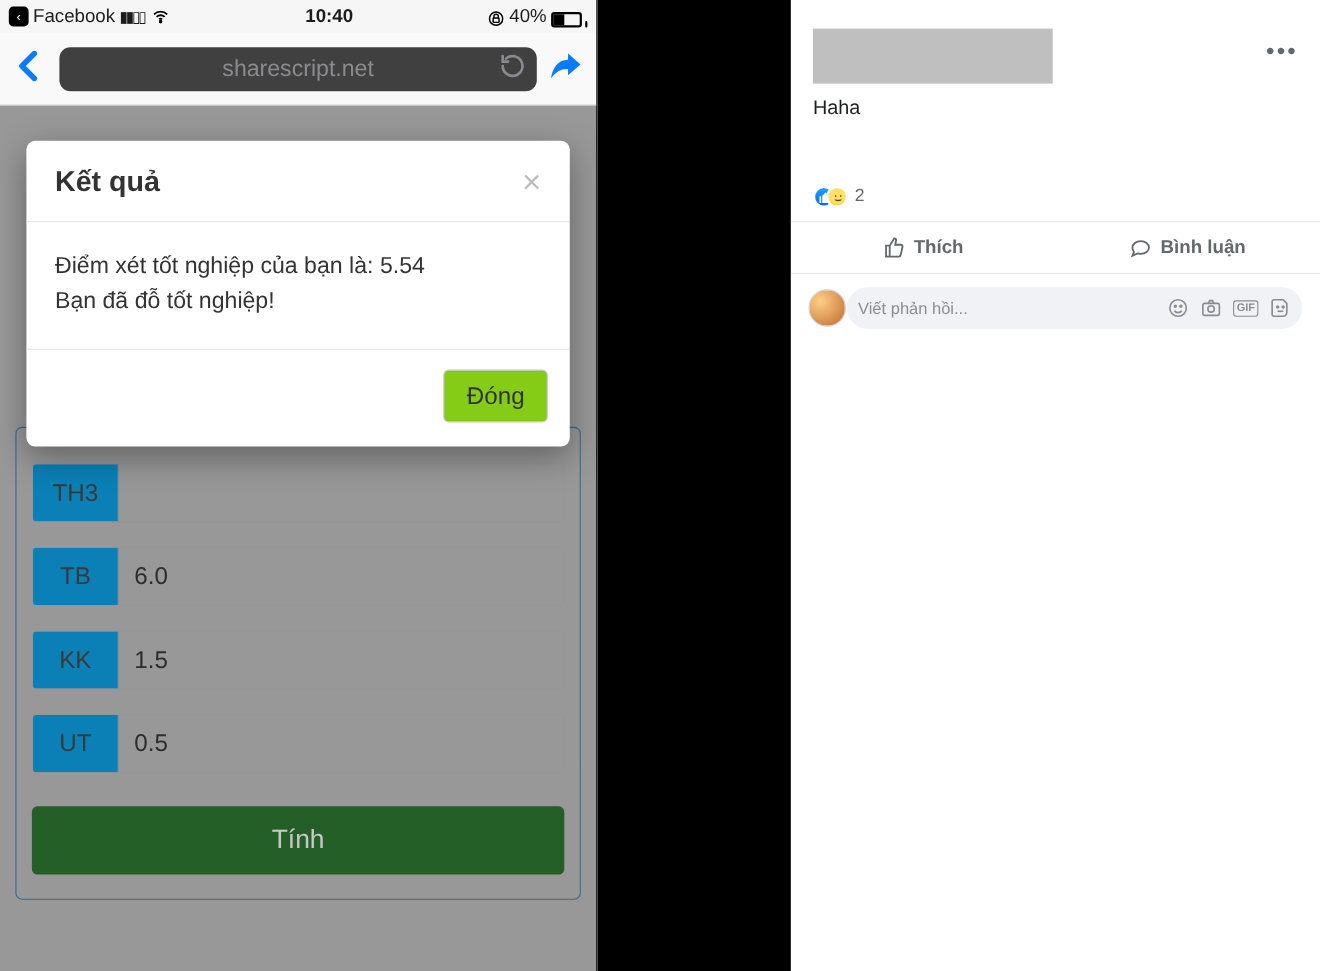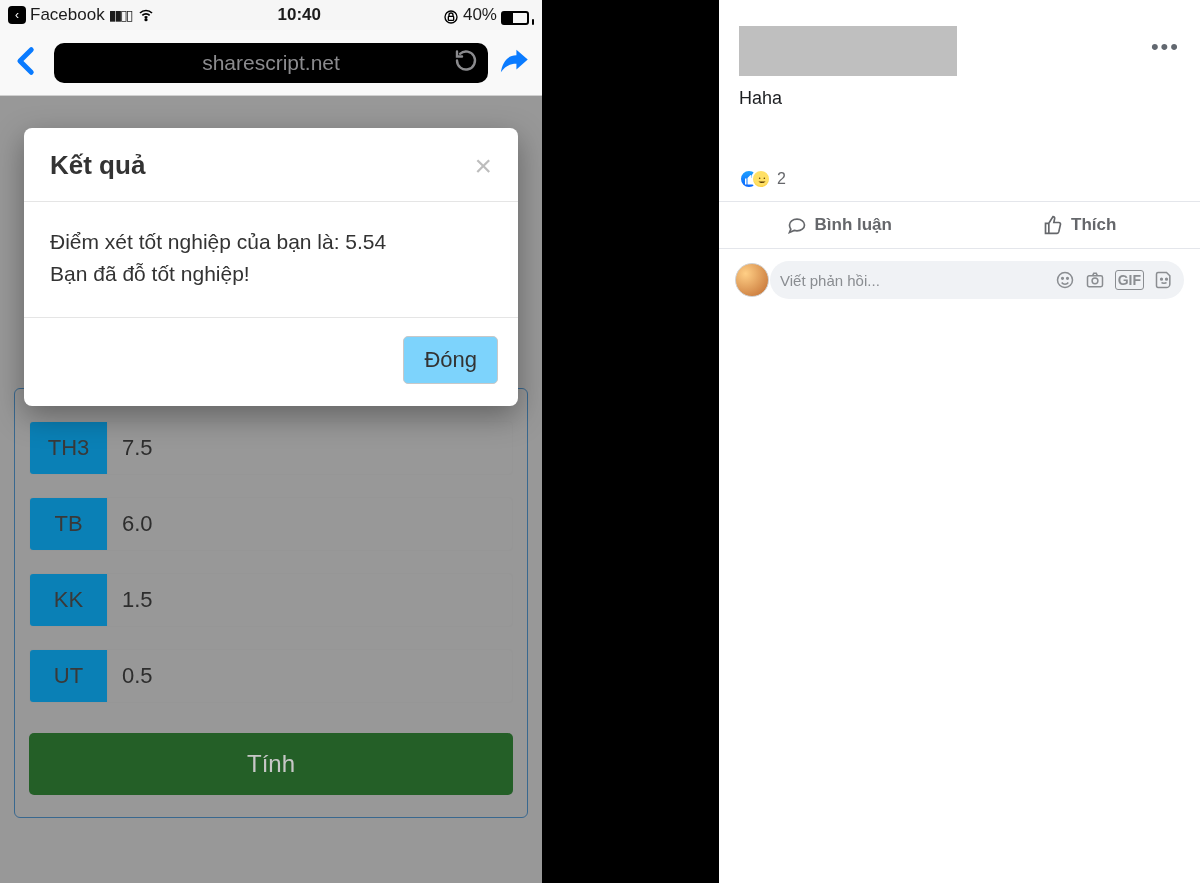--- a/index.html
+++ b/index.html
@@ -13,41 +13,41 @@
   .sb-left { display: flex; align-items: center; gap: 4px; }
   .sb-fb { background: #000; color: #fff; width: 18px; height: 18px; border-radius: 4px; display: flex; align-items: center; justify-content: center; font-size: 12px; }
   .sb-time { margin: 0 auto; font-weight: 600; }
   .sb-right { display: flex; align-items: flex-end; gap: 4px; }
   .sb-batt { width: 28px; height: 14px; border: 2px solid #000; border-radius: 3px; position: relative; }
   .sb-batt::after { content: ""; position: absolute; left: 0; top: 0; width: 40%; height: 100%; background: #000; }
   .sb-batt-tip { width: 2px; height: 6px; background: #000; border-radius: 1px; margin-left: -1px; }
 
   .navbar { background: #f9f9f9; height: 66px; display: flex; align-items: center; padding: 0 10px; gap: 10px; border-bottom: 1px solid #d0d0d0; }
   .nav-back svg, .nav-share svg { width: 34px; height: 34px; }
-  .urlbar { flex: 1; background: #000000; border-radius: 10px; height: 40px; display: flex; align-items: center; justify-content: center; font-size: 21px; color: #8b8b8e; position: relative; text-align: center; }
+  .urlbar { flex: 1; background: #404040; border-radius: 10px; height: 40px; display: flex; align-items: center; justify-content: center; font-size: 21px; color: #8b8b8e; position: relative; text-align: center; }
   .reload { position: absolute; right: 10px; top: 50%; transform: translateY(-50%); }
   .reload svg { width: 24px; height: 24px; }
 
   
   .form-area { position: absolute; left: 0; right: 0; top: 96px; padding: 0 14px 0 14px; filter: none; }
   .form-card { border: 1px solid #4a86b8; border-radius: 6px; padding: 10px 14px 22px; background: transparent; }
   .row { display: flex; align-items: center; margin-top: 22px; border: 1px solid #c0c0c0; border-radius: 4px; overflow: hidden; height: 54px; }
   .row .lab { width: 78px; background: #0ea5e9; display: flex; align-items: center; justify-content: center; font-size: 22px; color: #4a4a4a; border-right: 1px solid #c0c0c0; height:100%; }
   .row .val { flex: 1; padding: 0 14px; font-size: 22px; color: #3a3a3a; display:flex; align-items:center; }
   .calc-btn { margin-top: 30px; background: #2f7a33; color: #fff; border: none; border-radius: 5px; width: 100%; height: 62px; font-size: 24px; }
 
   
   .dim { position: absolute; inset: 0; top: 96px; background: rgba(0,0,0,0.22); }
   .modal { position: absolute; left: 24px; right: 24px; top: 128px; background: #fff; border-radius: 8px; box-shadow: 0 10px 30px rgba(0,0,0,0.35); display: flex; flex-direction: column; }
   .modal-head { padding: 22px 26px 20px; display: flex; align-items: center; border-bottom: 1px solid #e5e5e5; }
   .modal-title { font-size: 26px; font-weight: 600; color: #333; flex: 1; }
   .modal-x { color: #bdbdbd; font-size: 30px; line-height: 1; cursor: pointer; }
   .modal-body { padding: 24px 26px 28px; font-size: 21px; color: #333; line-height: 1.5; border-bottom: 1px solid #e5e5e5; }
   .modal-foot { padding: 18px 20px 22px; display: flex; justify-content: flex-end; }
-  .close-btn { border: 1px solid #c8c8c8; background: #7dd3fc; color: #333; font-size: 22px; padding: 10px 20px; border-radius: 5px; }
+  .close-btn { border: 1px solid #c8c8c8; background: #84cc16; color: #333; font-size: 22px; padding: 10px 20px; border-radius: 5px; }
 
   
   .gap { width: 176px; background: #000; height: 100%; }
 
   
   .fb { width: 481px; background: #fff; height: 100%; position: relative; }
   .fb-top { display: flex; padding: 24px 20px 6px; }
   .redact { width: 218px; height: 50px; background: #bfbfbf; margin-top: 2px; }
   .dots { position: absolute; right: 20px; top: 34px; color: #626870; font-size: 22px; letter-spacing: 2px; }
   .fb-text { padding: 6px 20px 60px; font-size: 18px; color: #1c1e21; }
@@ -117,21 +117,20 @@
         <svg viewBox="0 0 24 24" fill="#0a7bff">
             <path d="M13 4l8 7-8 7v-4c-5 0-8 2-11 6 1-6 4-12 11-12V4z"></path>
           </svg>
       </span>
     </div>
 
     <div class="form-area" style="top:388px;">
       <div class="form-card">
         <div class="row">
           <div class="lab">TH3</div>
-          <div class="val">7.5</div>
         </div>
         <div class="row">
           <div class="lab">TB</div>
           <div class="val">6.0</div>
         </div>
         <div class="row">
           <div class="lab">KK</div>
           <div class="val">1.5</div>
         </div>
         <div class="row">
@@ -182,48 +181,48 @@
               <path d="M6 14c1.5 4 10.5 4 12 0-2 1-10 1-12 0z" fill="#5a3b00"></path>
             </svg>
         </span>
       </span>
       <span class="react-count">2</span>
     </div>
 
     <div class="fb-actions">
       <div class="fb-act">
         <svg viewBox="0 0 24 24" fill="none" stroke="#65676b" stroke-width="2">
-            <path d="M21 12c0 4-4 7-9 7-1.2 0-2.3-.2-3.4-.5L3 21l1.6-4C3.6 15.6 3 13.9 3 12c0-4 4-7 9-7s9 3 9 7z"></path>
-          </svg>
-        <span>Bình luận</span>
+            <path d="M7 22H3V10h4m0 12V10l5-8c1 0 2 1 2 2l-1 5h6c1 0 2 1 2 2l-2 9c-.2.8-1 2-2 2H7z"></path>
+          </svg>
+        <span>Thích</span>
       </div>
       <div class="fb-act">
         <svg viewBox="0 0 24 24" fill="none" stroke="#65676b" stroke-width="2">
-            <path d="M7 22H3V10h4m0 12V10l5-8c1 0 2 1 2 2l-1 5h6c1 0 2 1 2 2l-2 9c-.2.8-1 2-2 2H7z"></path>
-          </svg>
-        <span>Thích</span>
+            <path d="M21 12c0 4-4 7-9 7-1.2 0-2.3-.2-3.4-.5L3 21l1.6-4C3.6 15.6 3 13.9 3 12c0-4 4-7 9-7s9 3 9 7z"></path>
+          </svg>
+        <span>Bình luận</span>
       </div>
     </div>
 
     <div class="fb-compose">
       <div class="avatar"></div>
       <div class="compose-box">
         <span class="ph">Viết phản hồi...</span>
         <svg viewBox="0 0 24 24" fill="none" stroke="#8a8d91" stroke-width="1.8">
             <circle cx="12" cy="12" r="9"></circle>
             <circle cx="9" cy="10" r="1" fill="#8a8d91"></circle>
             <circle cx="15" cy="10" r="1" fill="#8a8d91"></circle>
             <path d="M8 15c1 1.5 2.5 2 4 2s3-.5 4-2"></path>
           </svg>
         <svg viewBox="0 0 24 24" fill="none" stroke="#8a8d91" stroke-width="1.8">
             <rect x="3" y="7" width="18" height="13" rx="2"></rect>
             <circle cx="12" cy="13" r="3.5"></circle>
             <path d="M9 7l1.5-3h3L15 7"></path>
           </svg>
-        <span style="border:1.5px solid #8a8d91;border-radius:3px;font-size:14px;font-weight:700;padding:1px 2px;color:#8a8d91">GIF</span>
+        <span style="border:1.5px solid #8a8d91;border-radius:3px;font-size:10px;font-weight:700;padding:1px 2px;color:#8a8d91">GIF</span>
         <svg viewBox="0 0 24 24" fill="none" stroke="#8a8d91" stroke-width="1.8">
             <path d="M5 3h10l4 4v10c0 2-2 4-4 4H5c-2 0-2-2-2-2V5c0-2 2-2 2-2z"></path>
             <circle cx="9" cy="11" r="1" fill="#8a8d91"></circle>
             <circle cx="15" cy="11" r="1" fill="#8a8d91"></circle>
             <path d="M9 15c1 1 5 1 6 0"></path>
           </svg>
       </div>
     </div>
   </div>
 

